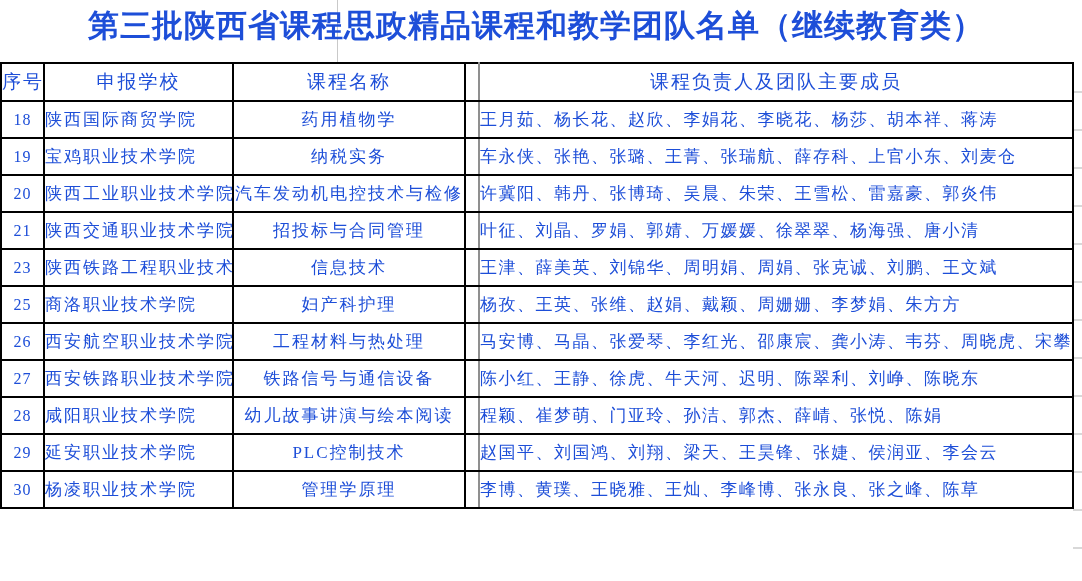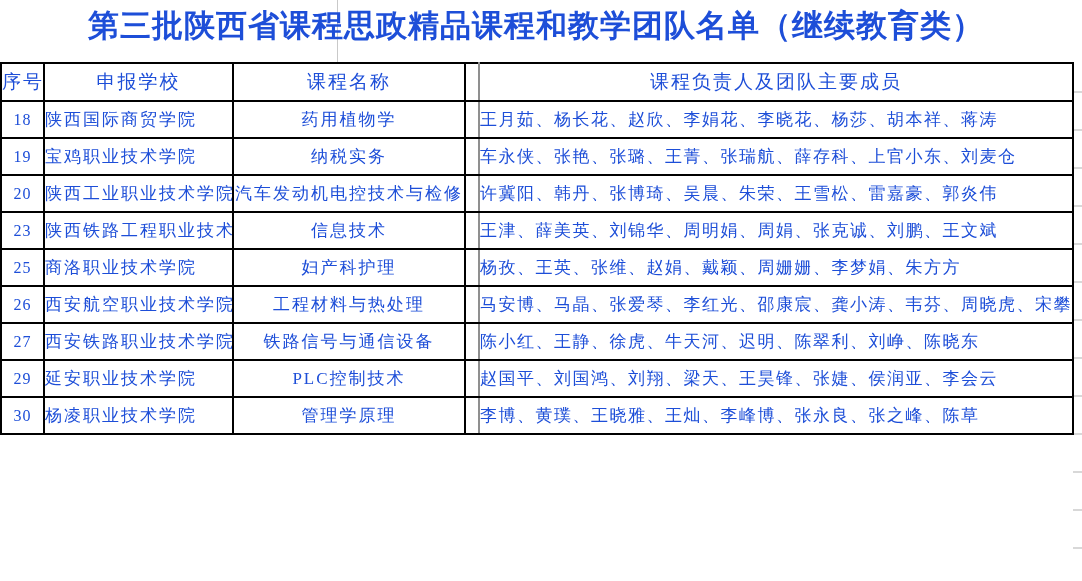--- a/index.html
+++ b/index.html
@@ -116,20 +116,27 @@
       <td class="members">车永侠、张艳、张璐、王菁、张瑞航、薛存科、上官小东、刘麦仓</td>
     </tr>
         <tr>
       <td class="no">20</td>
       <td class="school">陕西工业职业技术学院</td>
       <td class="course">汽车发动机电控技术与检修</td>
       <td class="gap"></td>
       <td class="members">许冀阳、韩丹、张博琦、吴晨、朱荣、王雪松、雷嘉豪、郭炎伟</td>
     </tr>
         <tr>
+      <td class="no">21</td>
+      <td class="school">陕西交通职业技术学院</td>
+      <td class="course">招投标与合同管理</td>
+      <td class="gap"></td>
+      <td class="members">叶征、刘晶、罗娟、郭婧、万媛媛、徐翠翠、杨海强、唐小清</td>
+    </tr>
+        <tr>
       <td class="no">23</td>
       <td class="school">陕西铁路工程职业技术学院</td>
       <td class="course">信息技术</td>
       <td class="gap"></td>
       <td class="members">王津、薛美英、刘锦华、周明娟、周娟、张克诚、刘鹏、王文斌</td>
     </tr>
         <tr>
       <td class="no">25</td>
       <td class="school">商洛职业技术学院</td>
       <td class="course">妇产科护理</td>
@@ -144,20 +151,27 @@
       <td class="members">马安博、马晶、张爱琴、李红光、邵康宸、龚小涛、韦芬、周晓虎、宋攀</td>
     </tr>
         <tr>
       <td class="no">27</td>
       <td class="school">西安铁路职业技术学院</td>
       <td class="course">铁路信号与通信设备</td>
       <td class="gap"></td>
       <td class="members">陈小红、王静、徐虎、牛天河、迟明、陈翠利、刘峥、陈晓东</td>
     </tr>
         <tr>
+      <td class="no">28</td>
+      <td class="school">咸阳职业技术学院</td>
+      <td class="course">幼儿故事讲演与绘本阅读</td>
+      <td class="gap"></td>
+      <td class="members">程颖、崔梦萌、门亚玲、孙洁、郭杰、薛崝、张悦、陈娟</td>
+    </tr>
+        <tr>
       <td class="no">29</td>
       <td class="school">延安职业技术学院</td>
       <td class="course">PLC控制技术</td>
       <td class="gap"></td>
       <td class="members">赵国平、刘国鸿、刘翔、梁天、王昊锋、张婕、侯润亚、李会云</td>
     </tr>
         <tr>
       <td class="no">30</td>
       <td class="school">杨凌职业技术学院</td>
       <td class="course">管理学原理</td>

